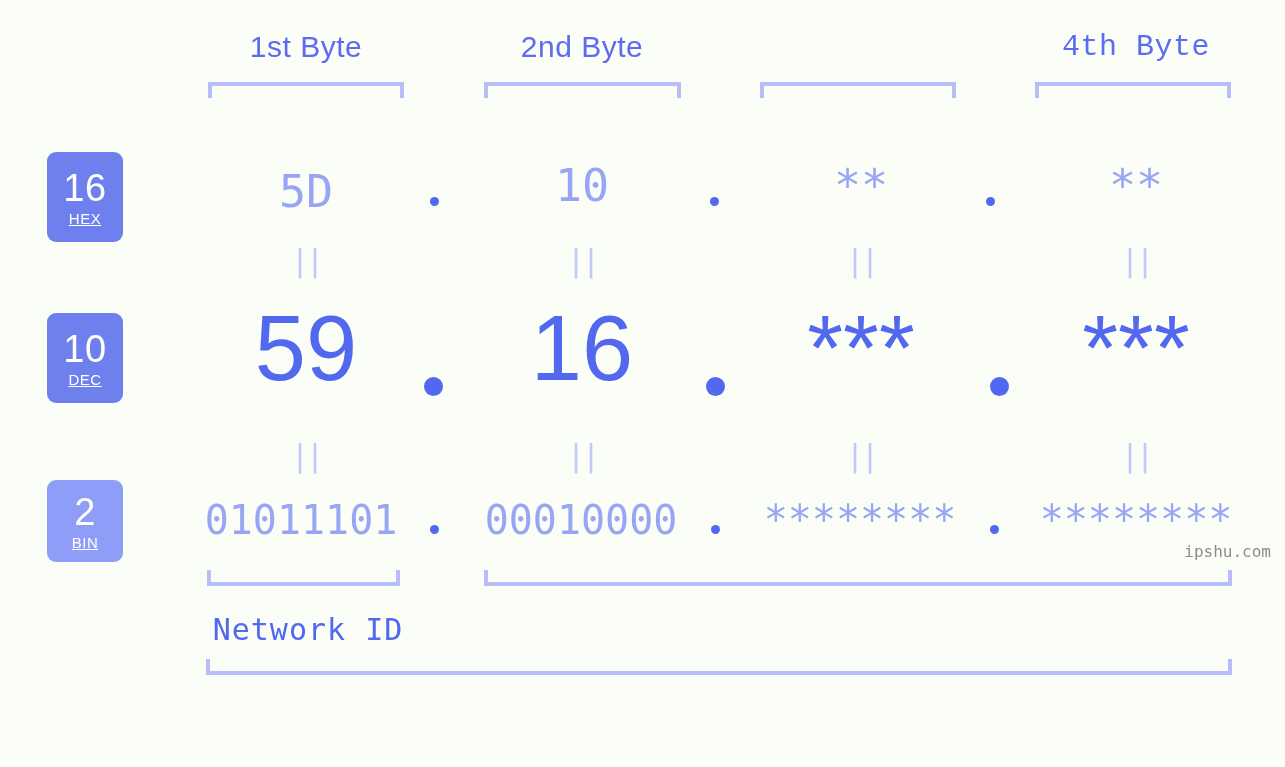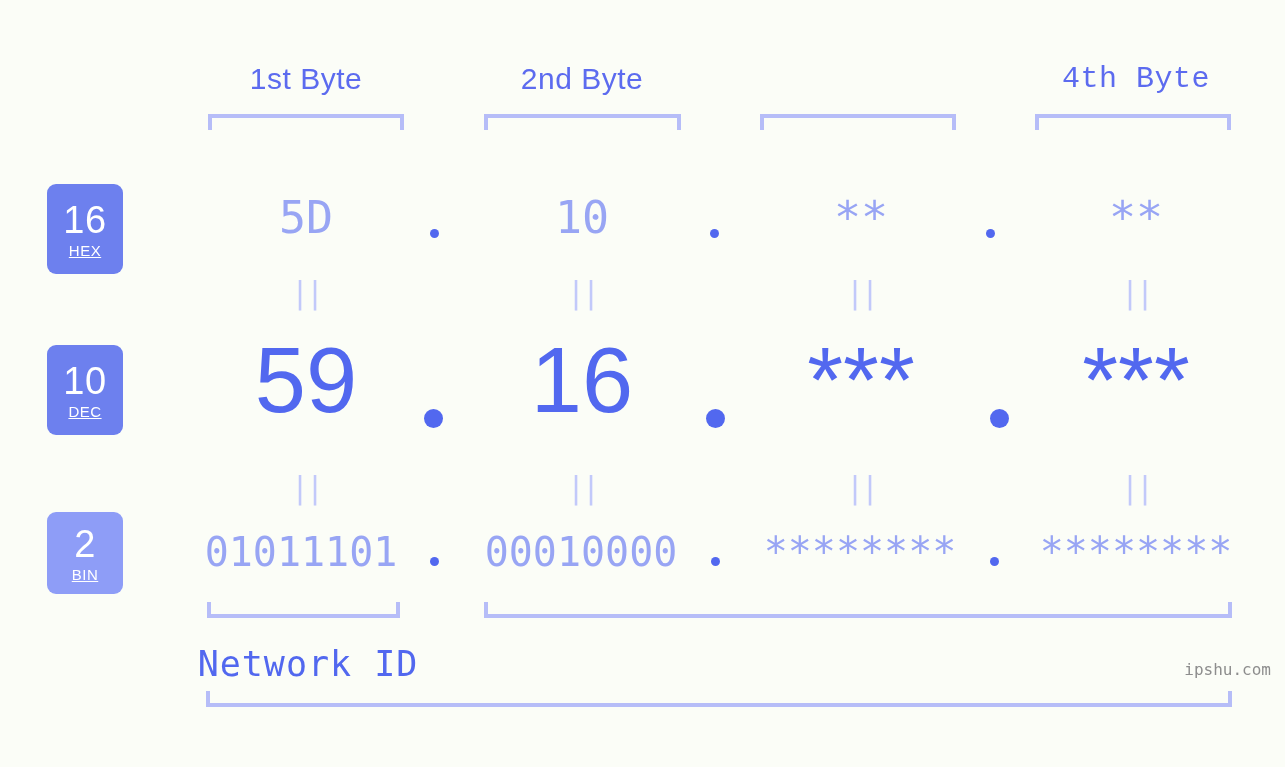--- a/index.html
+++ b/index.html
@@ -10,23 +10,22 @@
   body {
     width: 1285px;
     height: 767px;
     background: #fbfdf7;
     font-family: "Liberation Sans", sans-serif;
     overflow: hidden;
   }
   .stage {
     position: relative;
     width: 1285px;
-    height: 671px;
+    height: 585px;
     background: #fbfdf7;
-    margin-top: 32px;
   }
 
   
   .byte-header {
     position: absolute;
     top: 30px;
     width: 260px;
     text-align: center;
     font-family: "Liberation Sans", sans-serif;
     font-size: 30px;
@@ -120,21 +119,21 @@
     letter-spacing: -3px;
     line-height: 1;
     text-align: center;
     white-space: nowrap;
   }
 
   
   .section-label {
     position: absolute;
     font-family: "DejaVu Sans Mono", "Liberation Mono", monospace;
-    font-size: 35px;
+    font-size: 30px;
     color: #5268ef;
     text-align: center;
     white-space: nowrap;
     letter-spacing: 1px;
   }
   .class-label {
     position: absolute;
     font-family: "DejaVu Sans Mono", "Liberation Mono", monospace;
     font-size: 37px;
     color: #5268ef;
@@ -167,21 +166,21 @@
   <div class="bracket bracket-top" style="left:484px; top:82px; width:197px;"></div>
   <div class="bracket bracket-top" style="left:760px; top:82px; width:196px;"></div>
   <div class="bracket bracket-top" style="left:1035px; top:82px; width:196px;"></div>
 
   <div class="badge" style="top:152px; height:90px; background:#6d80ee;">
     <span class="num">16</span>
     <span class="lbl">HEX</span>
   </div>
 
   <div class="row-hex">
-    <div class="val" style="left:176px; top:163px; width:260px;text-align:center;">5D</div>
+    <div class="val" style="left:176px; top:169px; width:260px;text-align:center;">5D</div>
     <div class="dot dot-sm" style="left:430px; top:197px;"></div>
     <div class="val" style="left:452px; top:163px; width:260px;">10</div>
     <div class="dot dot-sm" style="left:710px; top:197px;"></div>
     <div class="val" style="left:731px; top:163px; width:260px;">**</div>
     <div class="dot dot-sm" style="left:986px; top:197px;"></div>
     <div class="val" style="left:1006px; top:163px; width:260px;">**</div>
   </div>
 
   <div class="eq" style="left:176px; top:246px; width:260px;">||</div>
   <div class="eq" style="left:452px; top:246px; width:260px;">||</div>

